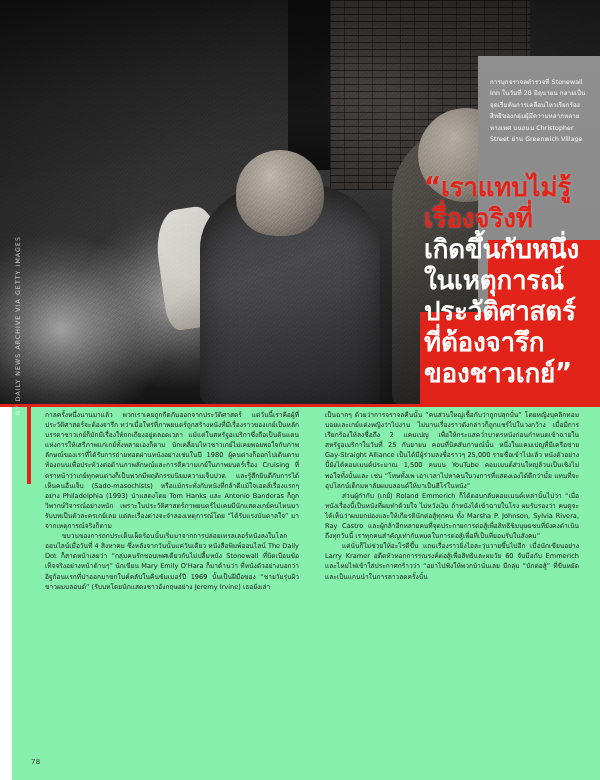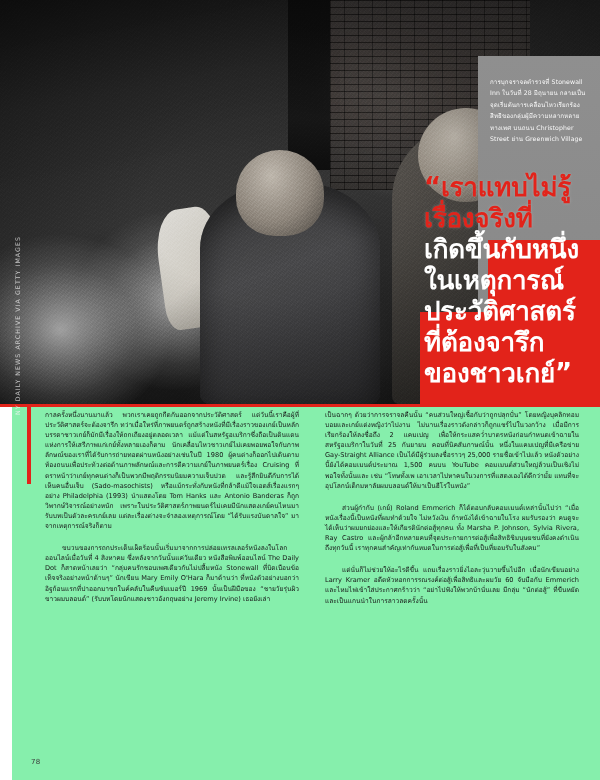--- a/index.html
+++ b/index.html
@@ -246,21 +246,21 @@
     top: 6px;
     font-size: 6.6px;
     line-height: 10.1px;
     color: #161616;
     text-align: justify;
     text-justify: inter-word;
   }
   .col-left  { left: 33px;  width: 254px; }
   .col-right { left: 313px; width: 254px; }
   .col p { margin: 0 0 0 0; text-indent: 0; }
-  .col p.indent { text-indent: 17px; margin-top: 12px; }
+  .col p.indent { text-indent: 17px; }
 
   
   .folio {
     position: absolute;
     left: 31px;
     bottom: 14px;
     font-size: 7px;
     color: #3a3a3a;
     letter-spacing: .3px;
   }

